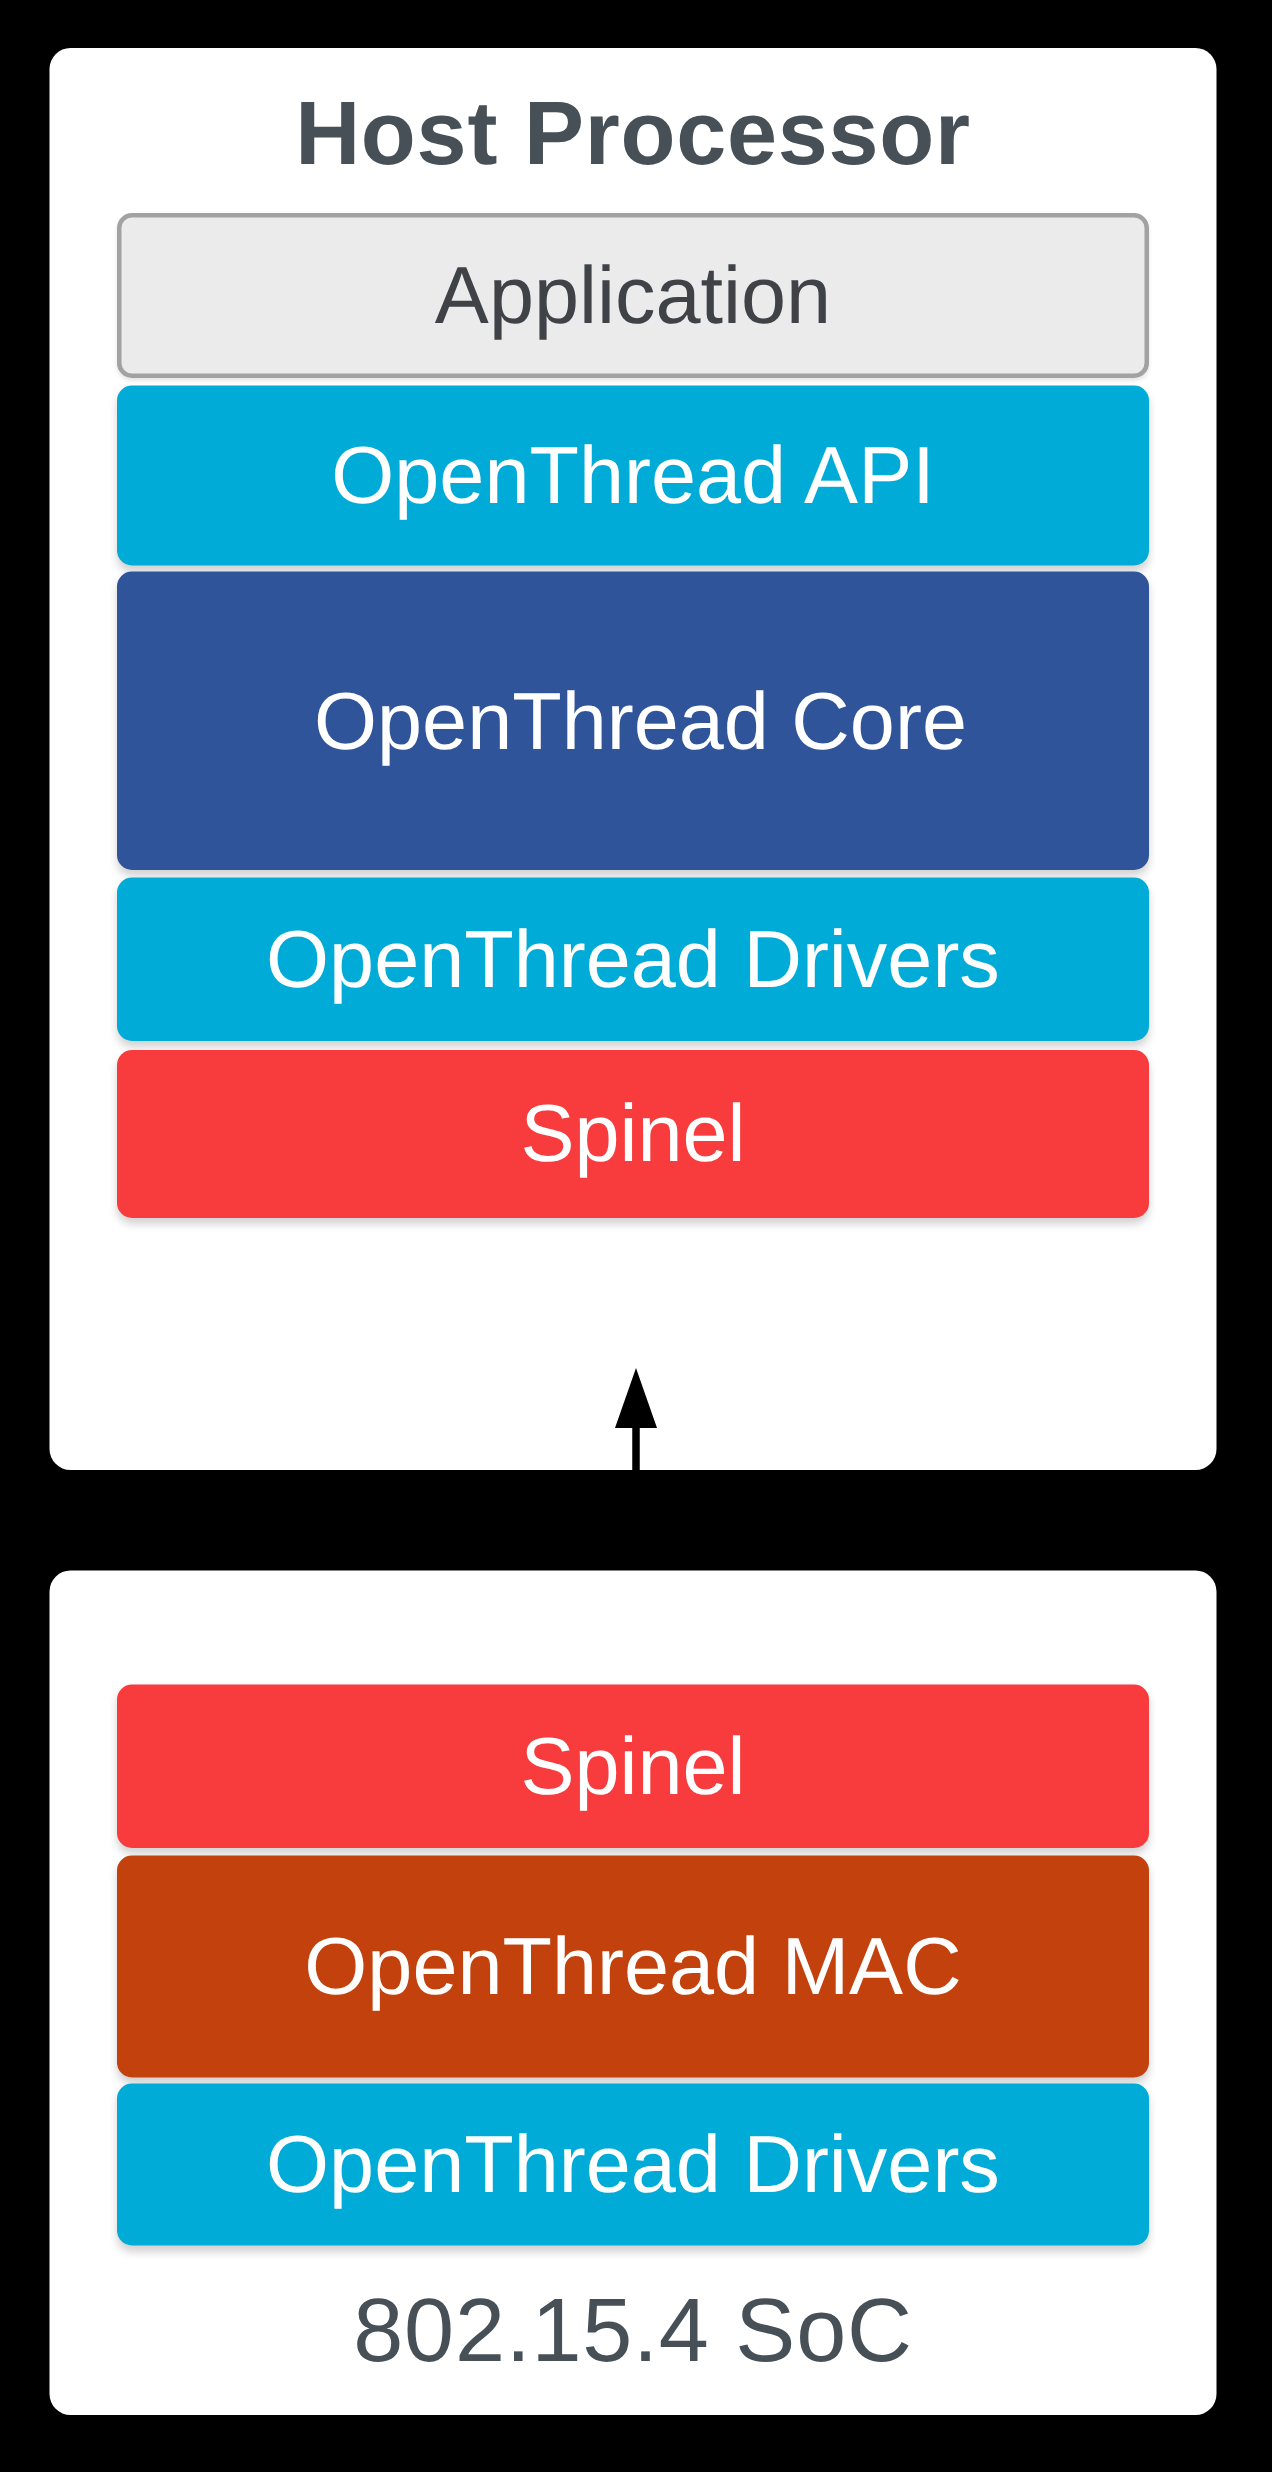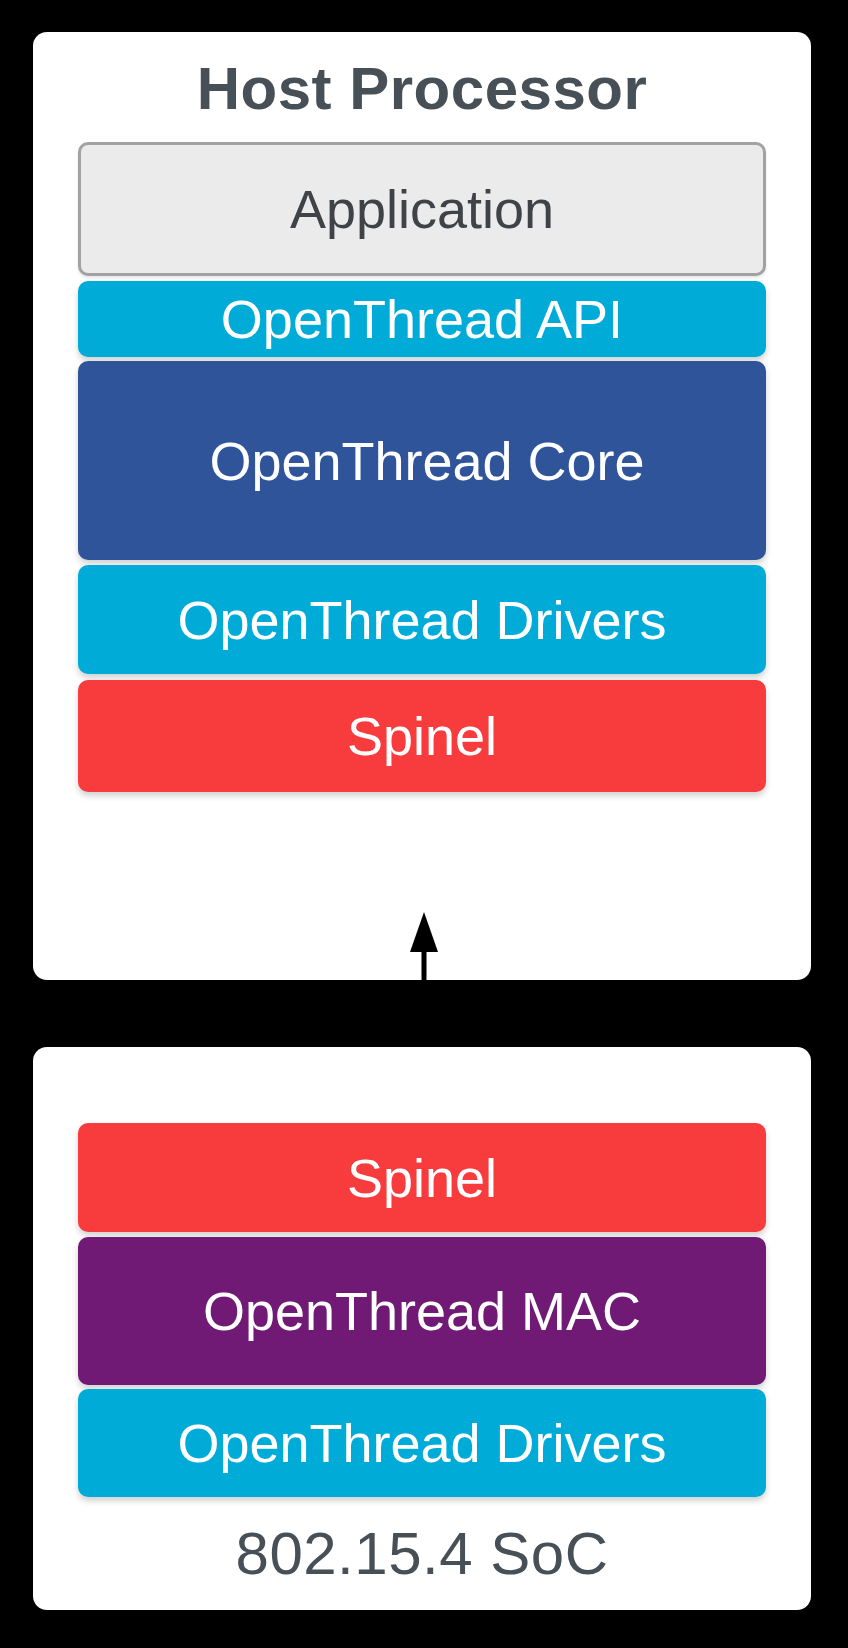--- a/index.html
+++ b/index.html
@@ -52,23 +52,23 @@
     border-radius: 10px;
     box-shadow: 0 4px 6px rgba(0,0,0,0.18);
   }
   .layer.gray {
     border-style: solid;
     border-width: 3px;
     box-shadow: 0 2px 3px rgba(0,0,0,0.10);
   }
 
   
-  .l-app    { height: 134px; }
+  .l-app    { height: 110px; }
   .l-tp     { height: 108px; margin-top: 2px; }
-  .l-api    { height: 76px; margin-top: 5px; }
+  .l-api    { height: 120px; margin-top: 5px; }
   .l-core   { height: 199px; margin-top: 4px; }
   .l-drv    { height: 109px; margin-top: 5px; }
   .l-spinel { height: 112px; margin-top: 6px; }
 
   
   .s-spinel { height: 109px; }
   .s-mac    { height: 148px; margin-top: 5px; }
   .s-drv    { height: 108px; margin-top: 4px; }
 
   .soc-title {
@@ -111,19 +111,19 @@
 
   <svg class="connector" viewBox="0 0 40 213">
     <rect x="17.5" y="38" width="5" height="136" fill="#000000"></rect>
     <polygon points="20,2 6,42 34,42" fill="#000000"></polygon>
     <polygon points="20,211 6,171 34,171" fill="#000000"></polygon>
   </svg>
 
   <div class="card" id="soc-card">
     <div class="stack" id="soc-stack">
       <div class="layer s-spinel" style="background-color: rgb(248, 60, 62); color: rgb(255, 255, 255);">Spinel</div>
-      <div class="layer s-mac" style="background-color: #701a75; color: rgb(255, 255, 255);">OpenThread MAC</div>
+      <div class="layer s-mac" style="background-color: #c2410c; color: rgb(255, 255, 255);">OpenThread MAC</div>
       <div class="layer s-drv" style="background-color: rgb(0, 172, 215); color: rgb(255, 255, 255);">OpenThread Drivers</div>
     </div>
     <div class="soc-title" style="color: rgb(72, 80, 87);">802.15.4 SoC</div>
   </div>
 
 </div>
 
 </body></html>

